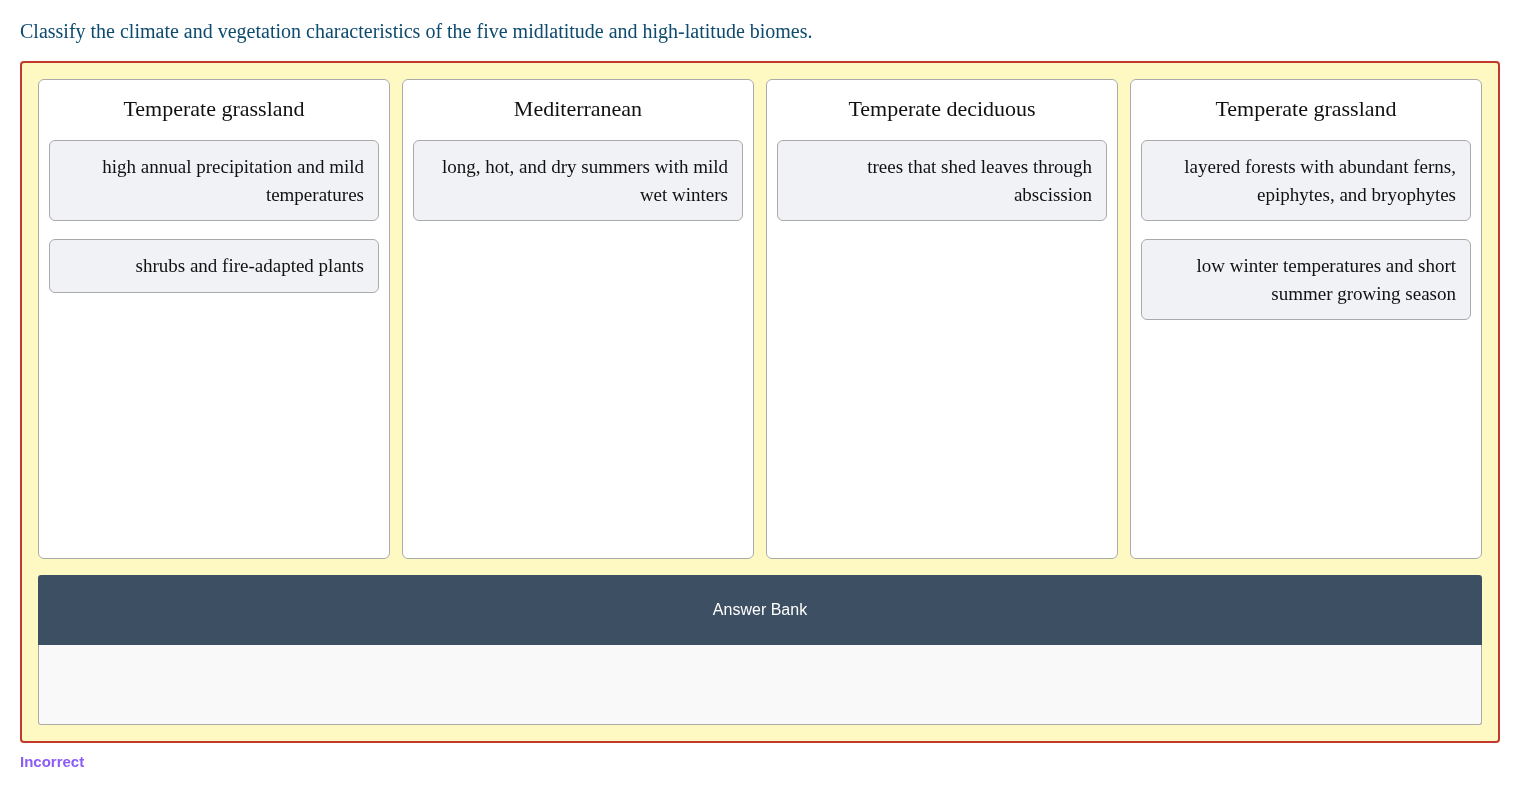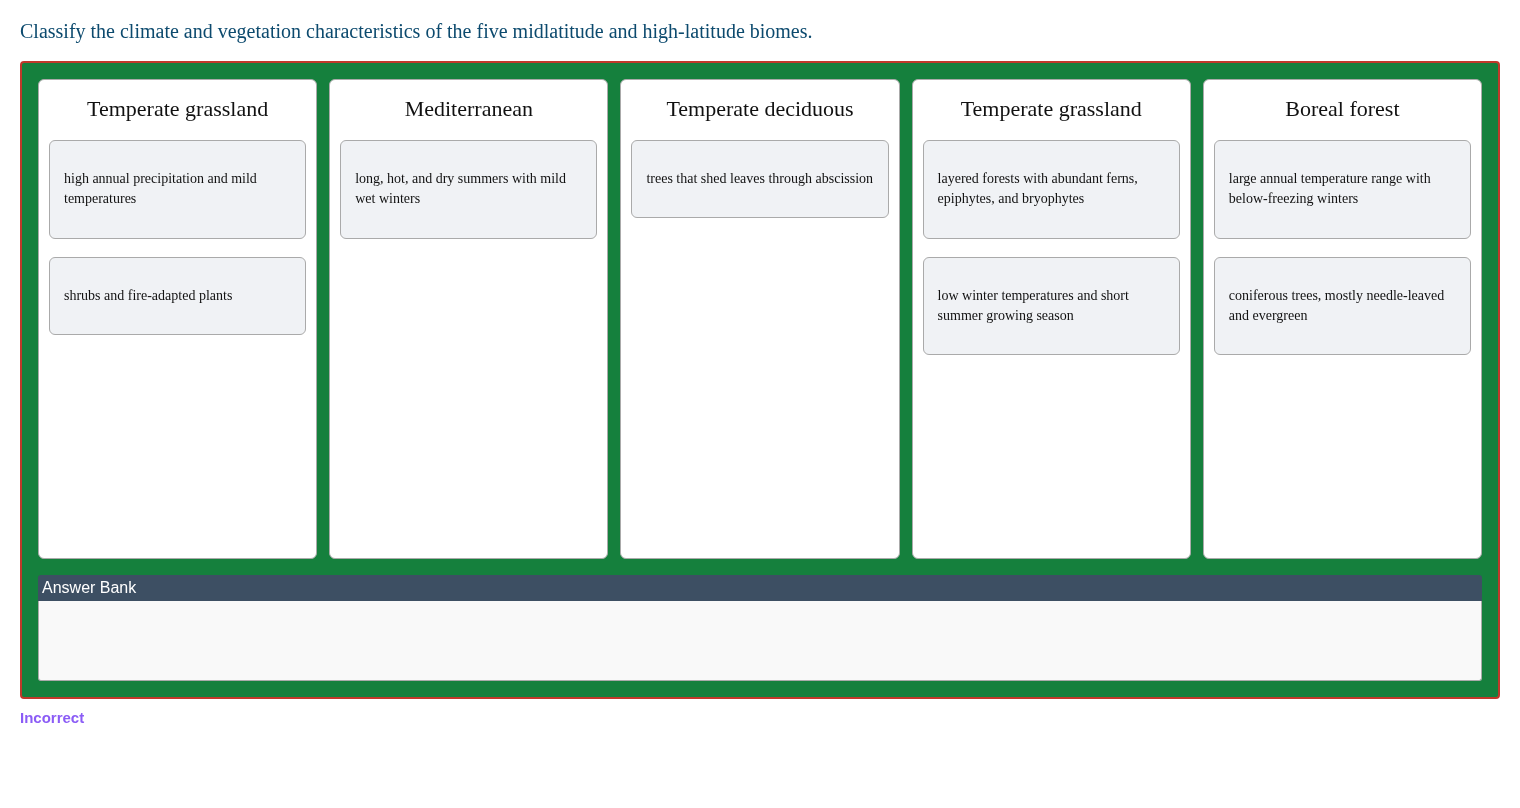--- a/index.html
+++ b/index.html
@@ -12,21 +12,21 @@
     }
     .page-title {
       font-size: 20px;
       margin-bottom: 18px;
       color: #0c4a6e;
     }
     .outer-border {
       border: 2.5px solid #c0392b;
       border-radius: 4px;
       padding: 16px;
-      background: #15803d;
+      background: #fef9c3;
     }
     .columns-area {
       display: flex;
       flex-direction: row;
       gap: 0;
       margin-bottom: 16px;
     }
     .biome-column {
       flex: 1;
       border: 1.5px solid #aaa;
@@ -44,36 +44,36 @@
     .column-header {
       font-size: 22px;
       font-weight: normal;
       text-align: center;
       margin-bottom: 18px;
       color: #111;
     }
     .card {
       border: 1.5px solid #aaa;
       border-radius: 6px;
-      padding: 28px 14px;
+      padding: 12px 14px;
       background: #f0f2f5;
-      text-align: left;
-      font-size: 14px;
+      text-align: right;
+      font-size: 19px;
       line-height: 1.45;
       color: #111;
       width: 100%;
       margin-bottom: 18px;
       cursor: grab;
     }
     .card:last-child { margin-bottom: 0; }
     .answer-bank-header {
       background: #3d4f63;
       color: #fff;
-      text-align: left;
-      padding: 4px;
+      text-align: center;
+      padding: 26px;
       font-size: 16px;
       border-radius: 3px 3px 0 0;
       font-family: Arial, sans-serif;
     }
     .answer-bank-body {
       border: 1.5px solid #aaa;
       border-top: none;
       background: #f9f9f9;
       min-height: 80px;
       border-radius: 0 0 3px 3px;
@@ -108,25 +108,20 @@
       </div>
       <div class="biome-column">
         <div class="column-header">Temperate deciduous</div>
         <div class="card">trees that shed leaves through abscission</div>
       </div>
       <div class="biome-column">
         <div class="column-header">Temperate grassland</div>
         <div class="card">layered forests with abundant ferns, epiphytes, and bryophytes</div>
         <div class="card">low winter temperatures and short summer growing season</div>
       </div>
-      <div class="biome-column">
-        <div class="column-header">Boreal forest</div>
-        <div class="card">large annual temperature range with below-freezing winters</div>
-        <div class="card">coniferous trees, mostly needle-leaved and evergreen</div>
-      </div>
     </div>
 
   <div class="answer-bank-section">
     <div class="answer-bank-header">Answer Bank</div>
     <div class="answer-bank-body"></div>
   </div>
 </div>
 
 <p class="incorrect-label">Incorrect</p>
 

